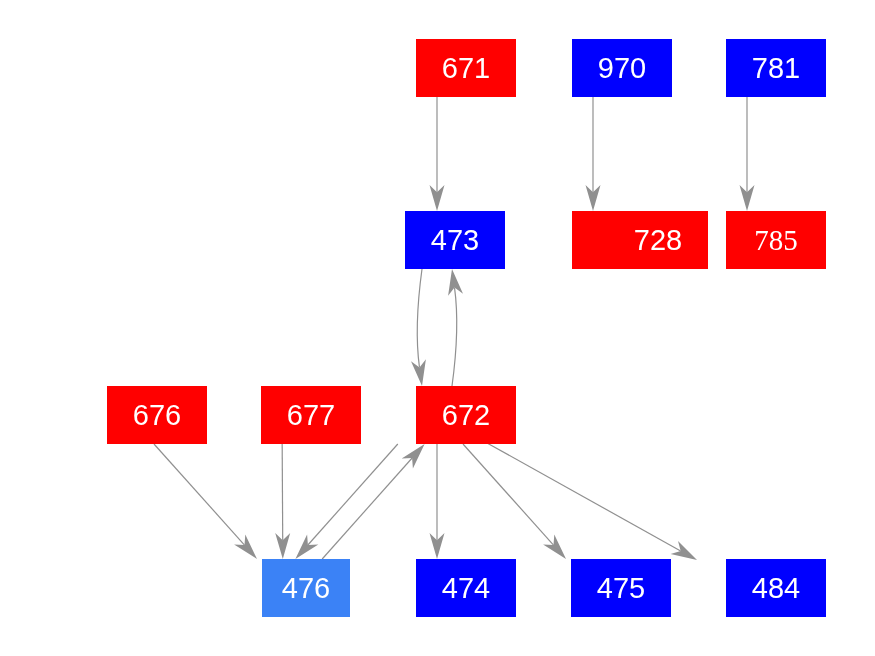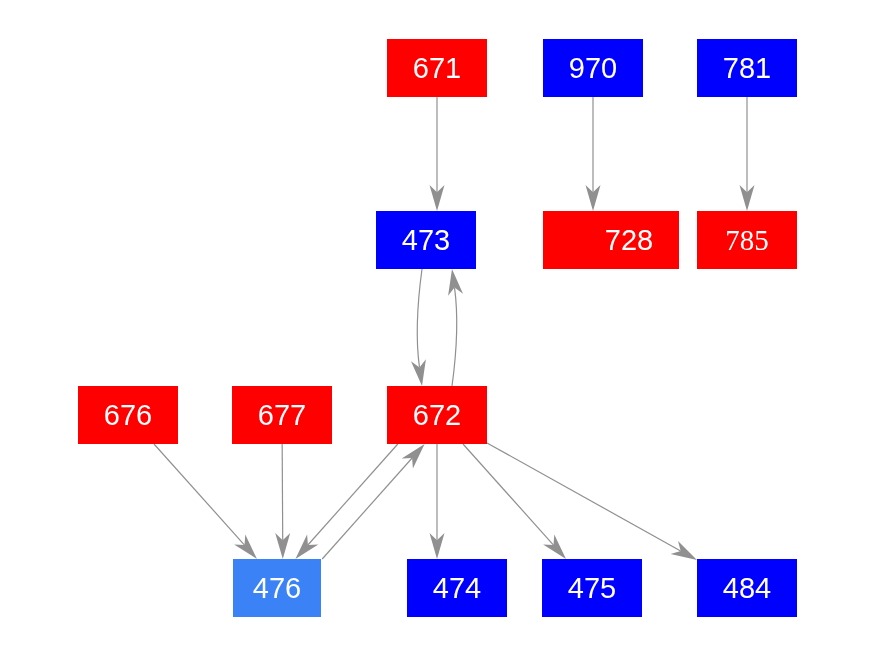--- a/index.html
+++ b/index.html
@@ -24,20 +24,21 @@
   }
   .node {
     position: absolute;
     display: flex;
     align-items: center;
     justify-content: center;
     color: #ffffff;
     font-size: 29px;
     line-height: 1;
     user-select: none;
+    margin-left: 29px;
   }
 </style>
 </head>
 <body>
 
 <div class="canvas">
   <svg class="edge-layer" xmlns="http://www.w3.org/2000/svg" viewBox="0 0 875 656">
       <path d="M437,97 L437,192.28" fill="none" stroke="#909090" stroke-width="1.2"></path>
       <polygon points="437.0,211.0 429.5,185.0 437.0,192.3 444.5,185.0" fill="#909090"></polygon>
       <path d="M593,97 L593,192.28" fill="none" stroke="#909090" stroke-width="1.2"></path>
@@ -87,21 +88,21 @@
       </div>
       <div class="node" style="left: 232px; top: 386px; width: 100px; height: 58px; background: rgb(255, 0, 0); color: rgb(255, 255, 255);">
         <span>677</span>
       </div>
       <div class="node" style="left: 387px; top: 386px; width: 100px; height: 58px; background: rgb(255, 0, 0); color: rgb(255, 255, 255);">
         <span>672</span>
       </div>
       <div class="node" style="left: 233px; top: 559px; width: 88px; height: 58px; background: #3b82f6; color: rgb(255, 255, 255);">
         <span>476</span>
       </div>
-      <div class="node" style="left: 407px; top: 559px; width: 100px; height: 58px; background: rgb(0, 0, 255); color: rgb(255, 255, 255);">
+      <div class="node" style="left: 387px; top: 559px; width: 100px; height: 58px; background: rgb(0, 0, 255); color: rgb(255, 255, 255);">
         <span>474</span>
       </div>
       <div class="node" style="left: 542px; top: 559px; width: 100px; height: 58px; background: rgb(0, 0, 255); color: rgb(255, 255, 255);">
         <span>475</span>
       </div>
       <div class="node" style="left: 697px; top: 559px; width: 100px; height: 58px; background: rgb(0, 0, 255); color: rgb(255, 255, 255);">
         <span>484</span>
       </div>
     </div>
 </div>

